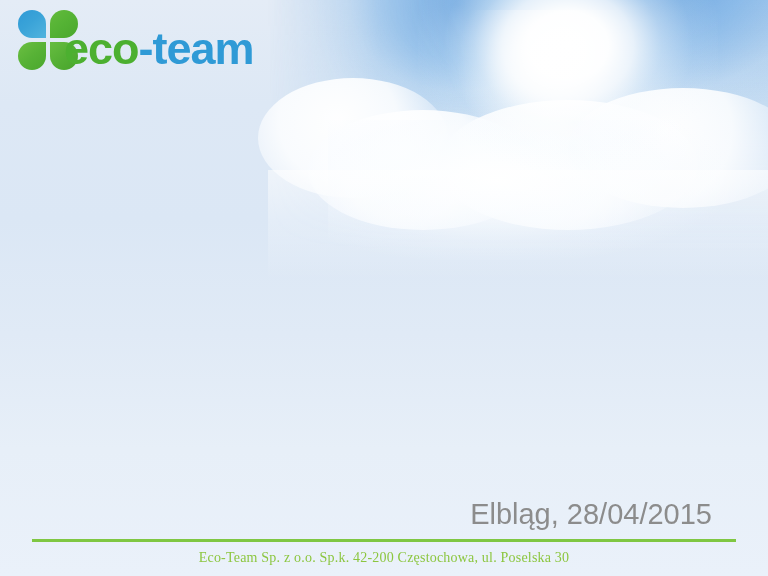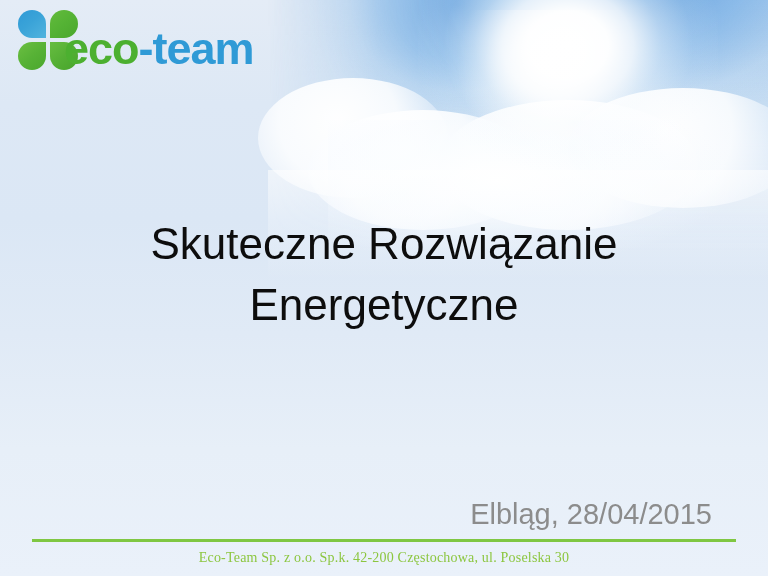--- a/index.html
+++ b/index.html
@@ -219,23 +219,19 @@
   <div class="logo">
     <div class="logo-mark">
       <span class="leaf leaf-tl"></span>
       <span class="leaf leaf-tr"></span>
       <span class="leaf leaf-bl"></span>
       <span class="leaf leaf-br"></span>
     </div>
     <div class="logo-word"><span class="word-eco">eco</span><span class="word-team">-team</span></div>
   </div>
 
-  <div class="title">
-    <div>Skuteczne Rozwiązanie</div>
-    <div>Energetyczne</div>
-  </div>
 
   <div class="date">Elbląg, 28/04/2015</div>
 
   <div class="footer-rule"></div>
   <div class="footer-text">Eco-Team Sp. z o.o. Sp.k.  42-200 Częstochowa, ul. Poselska 30</div>
 
 </div>
 
 </body></html>

